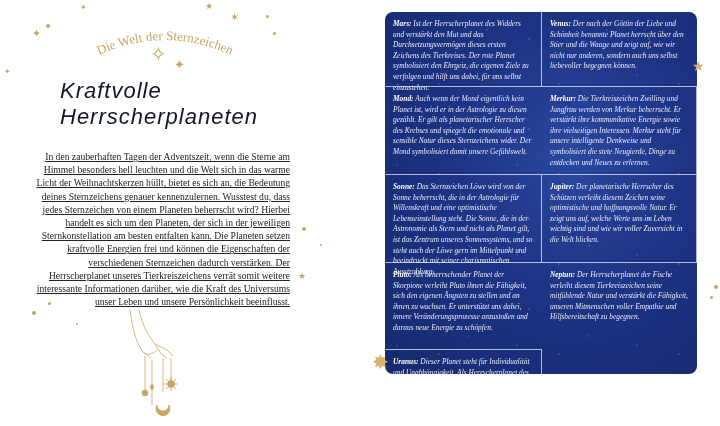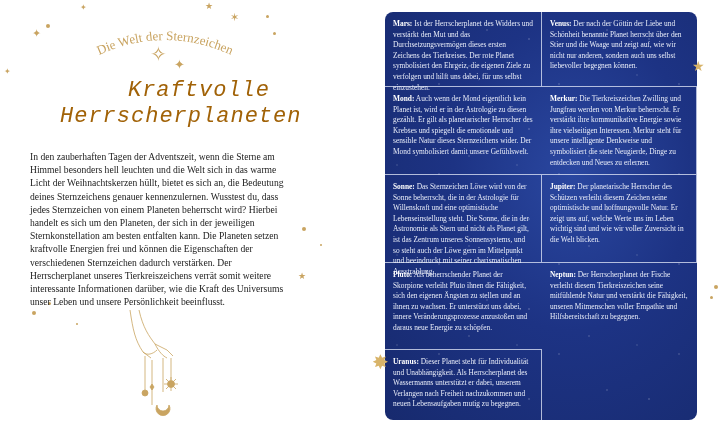--- a/index.html
+++ b/index.html
@@ -1,27 +1,27 @@
 <!DOCTYPE html>
 <html><head>
 <meta charset="utf-8">
 <style>
   html, body { margin:0; padding:0; }
   body { width:720px; height:426px; position:relative; overflow:hidden; background:#ffffff; font-family:"Liberation Serif","DejaVu Serif",serif; }
   .page-left { position:absolute; left:0; top:0; width:370px; height:426px; }
   .arc-title { position:absolute; left:70px; top:20px; width:190px; height:50px; }
   .arc-title svg { width:190px; height:50px; }
-  .script-title { position:absolute; left:60px; top:78px; width:210px; text-align:right; color:#a16207; font-family:Liberation Mono, monospace; font-style:italic; font-size:22px; line-height:26px; letter-spacing:1px; }
-  .intro { position:absolute; left:30px; top:150px; width:260px; text-align:left; color:#222; font-size:9.6px; line-height:13.2px; }
+  .script-title { position:absolute; left:60px; top:78px; width:210px; text-align:left; color:#0f172a; font-family:Liberation Sans, sans-serif; font-style:italic; font-size:22px; line-height:26px; letter-spacing:1px; }
+  .intro { position:absolute; left:30px; top:150px; width:260px; text-align:right; color:#222; font-size:9.6px; line-height:13.2px;text-decoration:underline; }
   .star { position:absolute; color:#c9a461; line-height:1; }
   .dot { position:absolute; border-radius:50%; background:#c9a461; }
   .hand { position:absolute; left:125px; top:310px; width:80px; height:110px; }
 
-  .card { position:absolute; left:385px; top:12px; width:312px; height:408px; border-radius:8px; overflow:hidden;
-    background: radial-gradient(ellipse at 60% 40%, #2a47a0 0%, #1d3384 45%, #172a6e 100%); }
+  .card { position:absolute; left:385px; top:12px; width:312px; height:362px; border-radius:8px; overflow:hidden;
+    background: radial-gradient(ellipse at 60% 40%, #2a47a0 0%, #1d3384 45%, #172a6e 100%); font-style: italic; }
   .card::before { content:""; position:absolute; inset:0; background-image:
       radial-gradient(1px 1px at 20% 30%, rgba(255,255,255,.5), transparent),
       radial-gradient(1px 1px at 70% 60%, rgba(255,255,255,.4), transparent),
       radial-gradient(1px 1px at 45% 80%, rgba(255,255,255,.4), transparent),
       radial-gradient(1px 1px at 85% 20%, rgba(255,255,255,.4), transparent),
       radial-gradient(1px 1px at 10% 70%, rgba(255,255,255,.3), transparent);
     background-size:120px 90px; pointer-events:none; }
   .grid { position:absolute; inset:0; display:grid; grid-template-columns:157px 155px; grid-template-rows:75px 88px 88px 87px 70px; }
   .cell { position:relative; padding:7px 8px 0 8px; color:#e8ecf8; font-size:7.4px; line-height:10.6px; box-sizing:border-box; }
   .cell.col1 { border-right:1.5px solid rgba(230,235,250,.75); }

